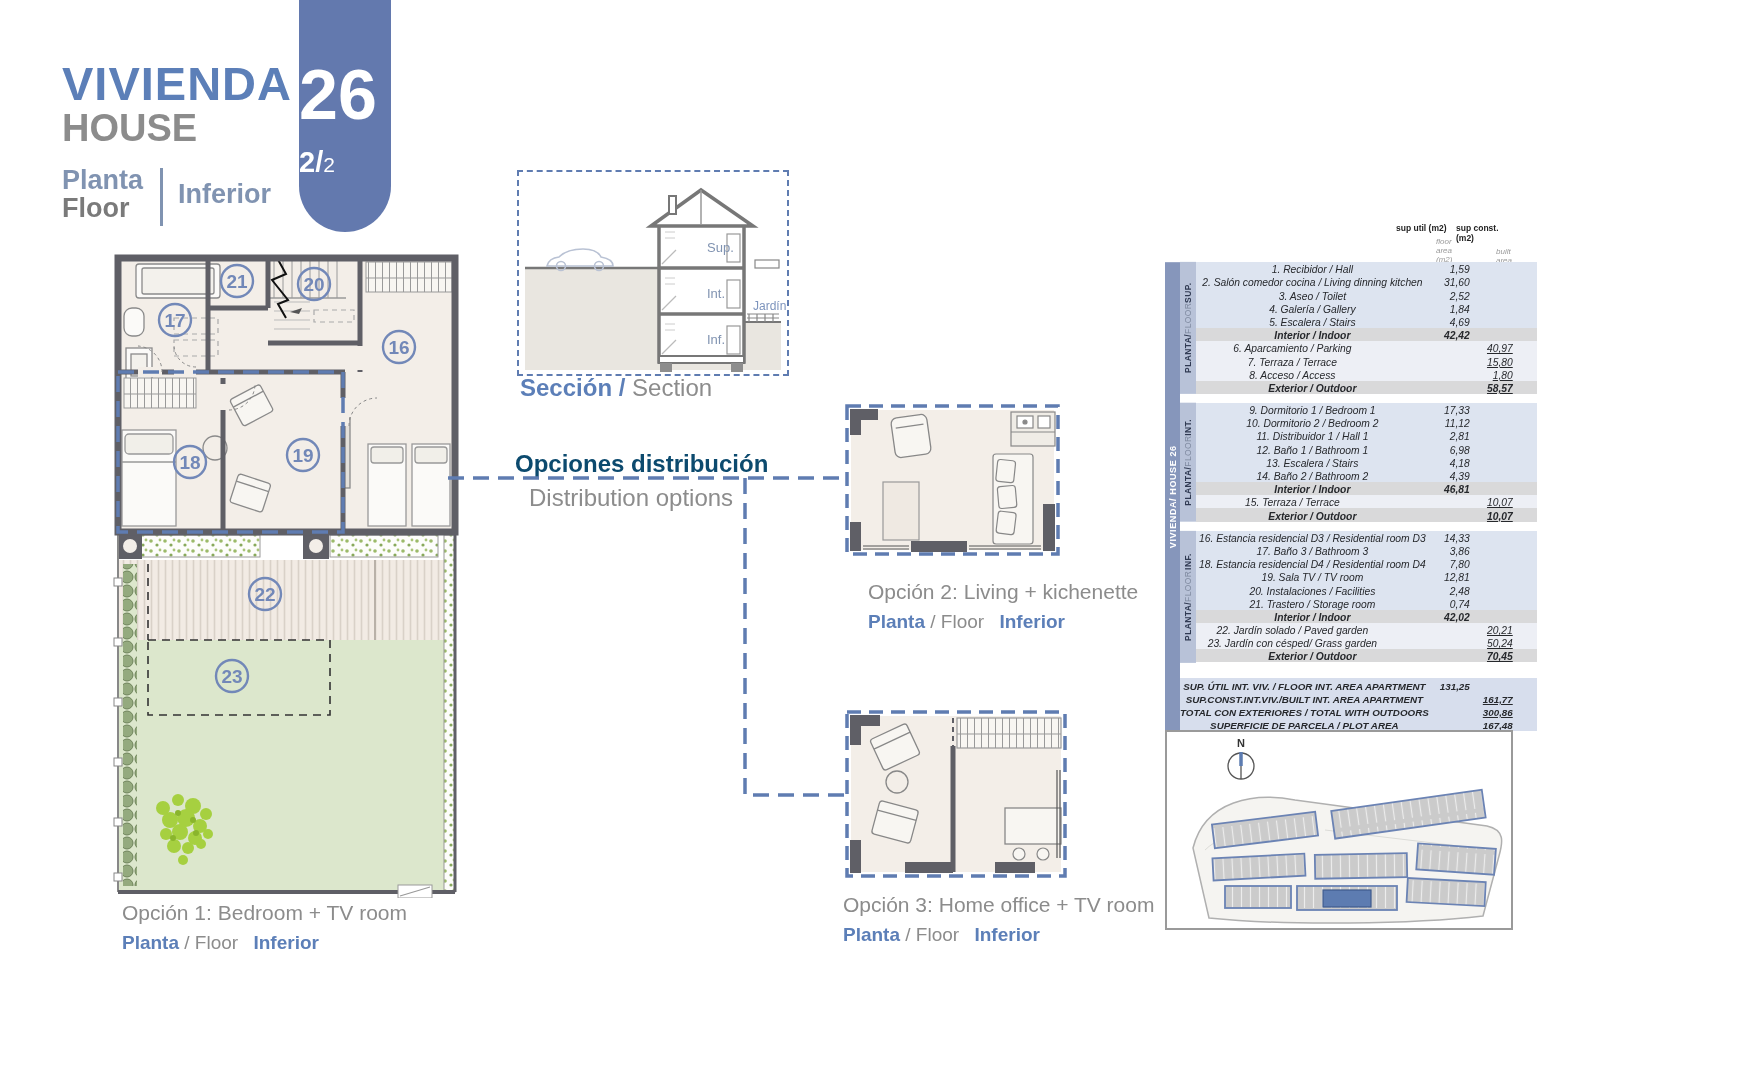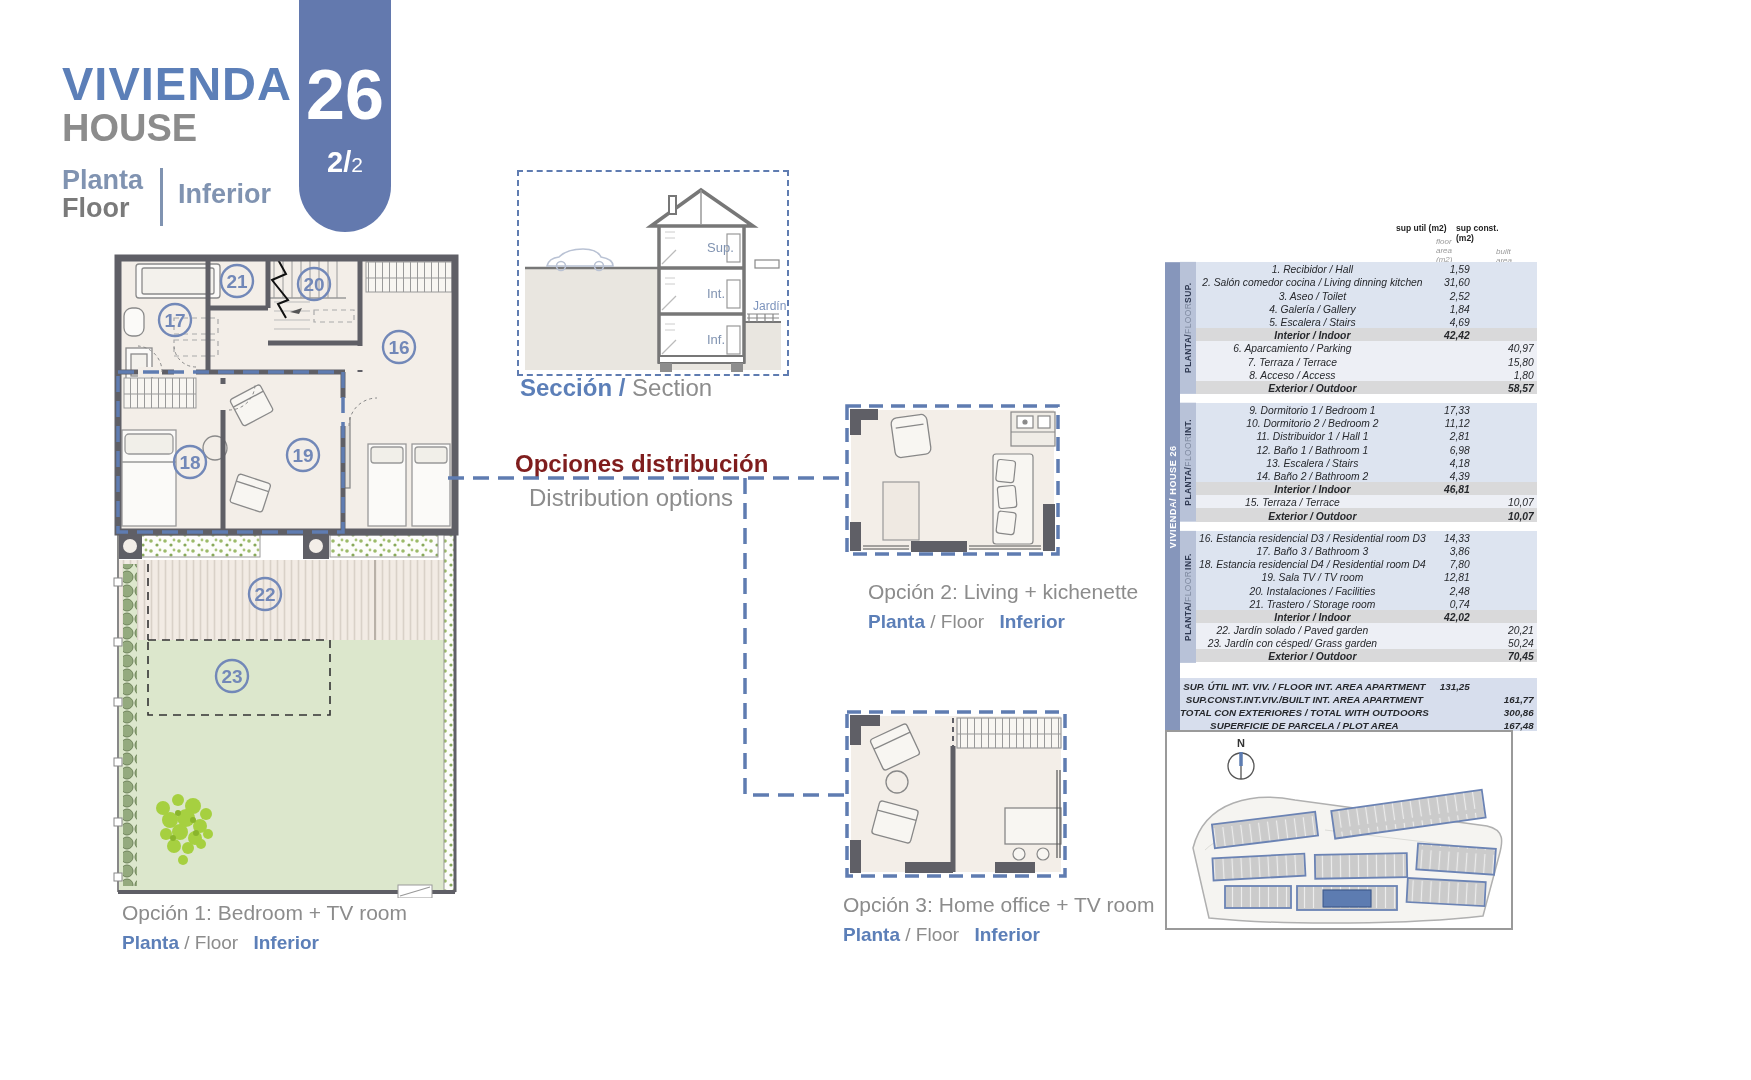--- a/index.html
+++ b/index.html
@@ -4,40 +4,40 @@
 <style>
   html,body{margin:0;padding:0;background:#e8e8e8;}
   #page{position:relative;width:1751px;height:1080px;background:#ffffff;overflow:hidden;
         font-family:"Liberation Sans",sans-serif;}
 
   
   #hdr{position:absolute;left:62px;top:60px;}
   #hdr .t1{font-size:47px;font-weight:bold;color:#5c7fb8;letter-spacing:1px;line-height:1.0;}
   #hdr .t2{font-size:38px;font-weight:bold;color:#8c8c8c;line-height:1.0;margin-top:2px;}
   #badge{position:absolute;left:299px;top:0;width:92px;height:232px;background:#6379ae;
-         border-radius:0 0 46px 46px;text-align:center;color:#fff;}
+         border-radius:0 0 46px 46px;text-align:left;color:#fff;}
   #badge .num{font-size:70px;font-weight:bold;line-height:1;margin-top:60px;}
   #badge .pg{font-size:29px;font-weight:bold;margin-top:16px;}
   #badge .pg .small{font-size:21px;font-weight:normal;}
   #floorsel{position:absolute;left:62px;top:166px;display:flex;}
   #floorsel .fes{font-size:27px;font-weight:bold;color:#8093b1;line-height:1.05;}
   #floorsel .fen{font-size:27px;font-weight:bold;color:#7a7a7a;line-height:1.05;}
   #floorsel .fdiv{width:3px;background:#8093b1;height:58px;margin:2px 15px 0 17px;}
   #floorsel .fval{font-size:27px;font-weight:bold;color:#8093b1;margin-top:13px;}
 
   
   #sectionbox{position:absolute;left:517px;top:170px;width:272px;height:206px;
               border:2px dashed #5f7cb1;background:#fff;box-sizing:border-box;}
   #sectioncap{position:absolute;left:520px;top:374px;font-size:24px;}
   #sectioncap .ces{font-weight:bold;color:#5c7fb8;}
   #sectioncap .cen{color:#8c8c8c;}
 
   
   #opthead{position:absolute;left:515px;top:450px;}
-  #opthead .oes{font-size:24px;font-weight:bold;color:#7f1d1d;}
+  #opthead .oes{font-size:24px;font-weight:bold;color:#0c4a6e;}
   #opthead .oen{font-size:24px;color:#8c8c8c;margin:6px 0 0 14px;}
 
   
   .cap .l1{font-size:21px;color:#8c8c8c;}
   .cap .l2{font-size:19px;margin-top:7px;}
   .cap .pl{font-weight:bold;color:#5c7fb8;}
   .cap .fl{color:#8c8c8c;}
   .cap .inf{font-weight:bold;color:#5c7fb8;margin-left:10px;}
   #cap1{position:absolute;left:122px;top:901px;}
   #cap2{position:absolute;left:868px;top:580px;}
@@ -68,21 +68,21 @@
   .band2 .bl{font-weight:normal;color:#7e899f;}
   .trows{flex:1;display:flex;flex-direction:column;}
   .trow{display:flex;align-items:flex-end;height:13.2px;font-style:italic;font-size:10.3px;
         color:#26282c;background:#dde4f0;}
   .trow.ext{background:#edeff5;gap:20px;}
   .trow.total{background:#d9d9da;font-weight:bold;}
   .trow.sum{background:#d7deed;font-weight:bold;height:13.2px;font-size:9.8px;}
   .tlabel{flex:1;text-align:center;white-space:nowrap;}
   .tval{text-align:right;}
   .tu{width:46px;padding-right:5px;box-sizing:border-box;}
-  .tc{width:62px;padding-right:3px;box-sizing:border-box;}
+  .tc{width:62px;padding-right:24px;box-sizing:border-box;text-decoration:underline;}
   #summary-rows{margin-top:7px;display:flex;flex-direction:column;}
 </style>
 </head>
 <body>
 
 <div id="page">
 
   <div id="hdr">
     <div class="t1">VIVIENDA</div>
     <div class="t2">HOUSE</div>

